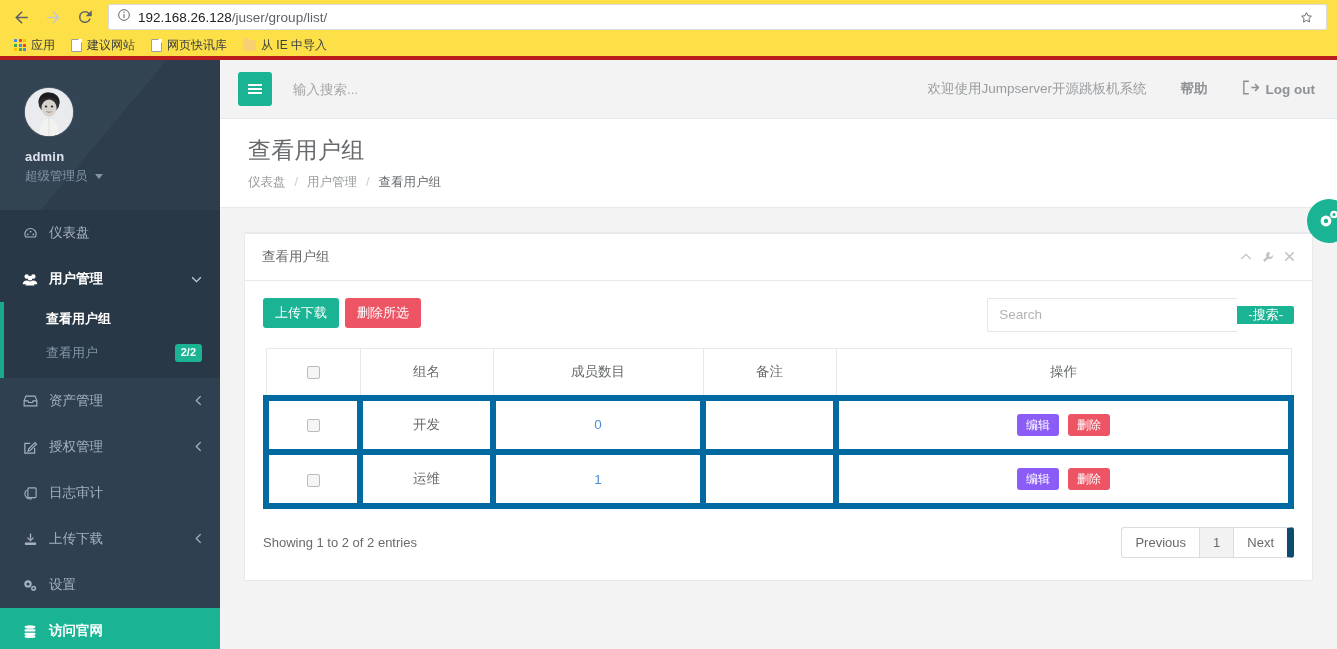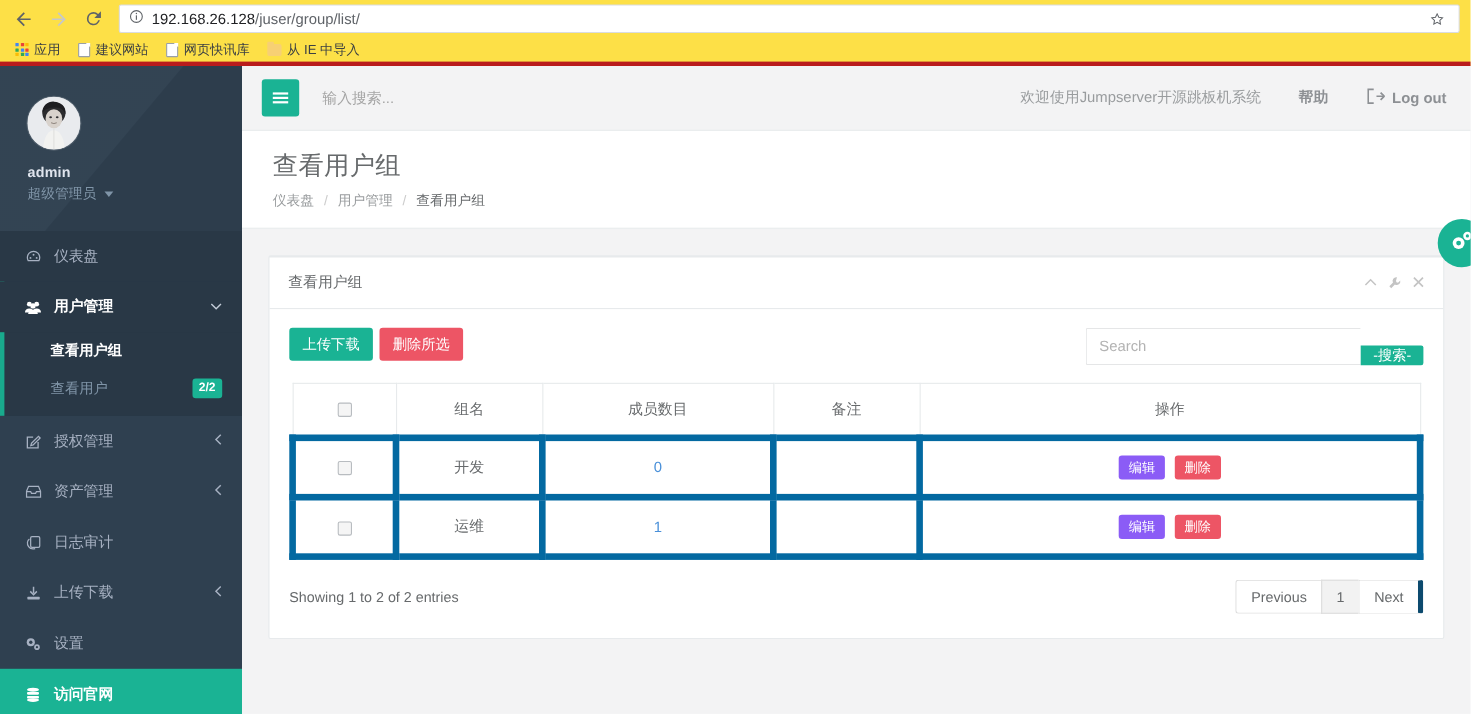--- a/index.html
+++ b/index.html
@@ -202,21 +202,21 @@
   .toolbar { display: flex; align-items: flex-start; }
   .btn {
     border: none; border-radius: 3px; color: #fff;
     font-size: 13px; padding: 8px 12px; cursor: pointer;
     font-family: "Liberation Sans", sans-serif; line-height: 1.1;
   }
   .btn-green { background: #1ab394; }
   .btn-red { background: #ed5565; }
   .btn + .btn { margin-left: 6px; }
 
-  .search-group { margin-left: auto; display: flex; align-items: flex-end; }
+  .search-group { margin-left: auto; display: flex; align-items: center; }
   .search-input {
     width: 250px; height: 34px; border: 1px solid #e5e6e7;
     border-right: none; padding: 0 11px; font-size: 13.5px;
     color: #676a6c; outline: none; border-radius: 2px 0 0 2px;
     font-family: "Liberation Sans", sans-serif; background: #fff;
   }
   .search-input::placeholder { color: #b3b3b3; }
   .search-btn {
     background: #1ab394; color: #fff; border: none; font-size: 13px;
     padding: 0 11px; border-radius: 0 2px 2px 0; cursor: pointer;
@@ -252,21 +252,21 @@
   .mini-del { background: #ed5565; margin-left: 5px; }
 
   .tfoot { display: flex; align-items: center; margin-top: 18px; padding-bottom: 4px;}
   .entries { font-size: 13px; color: #676a6c; }
   .pager { margin-left: auto; display: flex; }
   .pager a {
     border: 1px solid #ddd; border-right: none; padding: 7px 13px;
     font-size: 13px; color: #676a6c; text-decoration: none; background: #fff;
   }
   .pager a:first-child { border-radius: 3px 0 0 3px; }
-  .pager a:last-child { border-right: 5px solid #0c4a6e; border-radius: 0 3px 3px 0; }
+  .pager a:last-child { border-right: 7px solid #0c4a6e; border-radius: 0 3px 3px 0; }
   .pager a.cur { background: #f2f2f2; }
 </style>
 </head>
 <body>
 
 <div class="browser-chrome">
   <div class="url-bar-row">
     <div class="nav-btn">
       <svg width="19" height="19" viewBox="0 0 24 24">
           <path d="M20 11H7.8l5.6-5.6L12 4l-8 8 8 8 1.4-1.4L7.8 13H20z" fill="#5f6368"></path>
@@ -397,43 +397,43 @@
               <span>查看用户</span>
               <span class="badge-green">2/2</span>
             </a>
           </li>
         </ul>
       </li>
 
       <li class="nav-item">
         <div class="nav-link">
           <span class="ico">
+            <svg width="15" height="14" viewBox="0 0 20 18">
+                <path d="M1.5 8.5 L4 2.5 h12 l2.5 6 v7 h-17z" fill="none" stroke="#a7b1c2" stroke-width="1.5"></path>
+                <path d="M1.5 8.8 h5 l1 2.2 h5 l1-2.2 h5" fill="none" stroke="#a7b1c2" stroke-width="1.5"></path>
+              </svg>
+          </span>
+          <span class="label">资产管理</span>
+          <span class="chev">
+            <svg width="7" height="11" viewBox="0 0 8 12">
+                <path d="M6.5 1 L1.5 6 L6.5 11" fill="none" stroke="#a7b1c2" stroke-width="1.5"></path>
+              </svg>
+          </span>
+        </div>
+      </li>
+
+      <li class="nav-item">
+        <div class="nav-link">
+          <span class="ico">
             <svg width="15" height="15" viewBox="0 0 20 20">
                 <path d="M15.5 10.5 v7 h-13 v-13 h7" fill="none" stroke="#a7b1c2" stroke-width="1.6"></path>
                 <path d="M7.5 12 l8.5-8.5 2 2 L9.5 14 l-2.8.8z" fill="none" stroke="#a7b1c2" stroke-width="1.5"></path>
               </svg>
           </span>
           <span class="label">授权管理</span>
-          <span class="chev">
-            <svg width="7" height="11" viewBox="0 0 8 12">
-                <path d="M6.5 1 L1.5 6 L6.5 11" fill="none" stroke="#a7b1c2" stroke-width="1.5"></path>
-              </svg>
-          </span>
-        </div>
-      </li>
-
-      <li class="nav-item">
-        <div class="nav-link">
-          <span class="ico">
-            <svg width="15" height="14" viewBox="0 0 20 18">
-                <path d="M1.5 8.5 L4 2.5 h12 l2.5 6 v7 h-17z" fill="none" stroke="#a7b1c2" stroke-width="1.5"></path>
-                <path d="M1.5 8.8 h5 l1 2.2 h5 l1-2.2 h5" fill="none" stroke="#a7b1c2" stroke-width="1.5"></path>
-              </svg>
-          </span>
-          <span class="label">资产管理</span>
           <span class="chev">
             <svg width="7" height="11" viewBox="0 0 8 12">
                 <path d="M6.5 1 L1.5 6 L6.5 11" fill="none" stroke="#a7b1c2" stroke-width="1.5"></path>
               </svg>
           </span>
         </div>
       </li>
 
       <li class="nav-item">
         <div class="nav-link">

